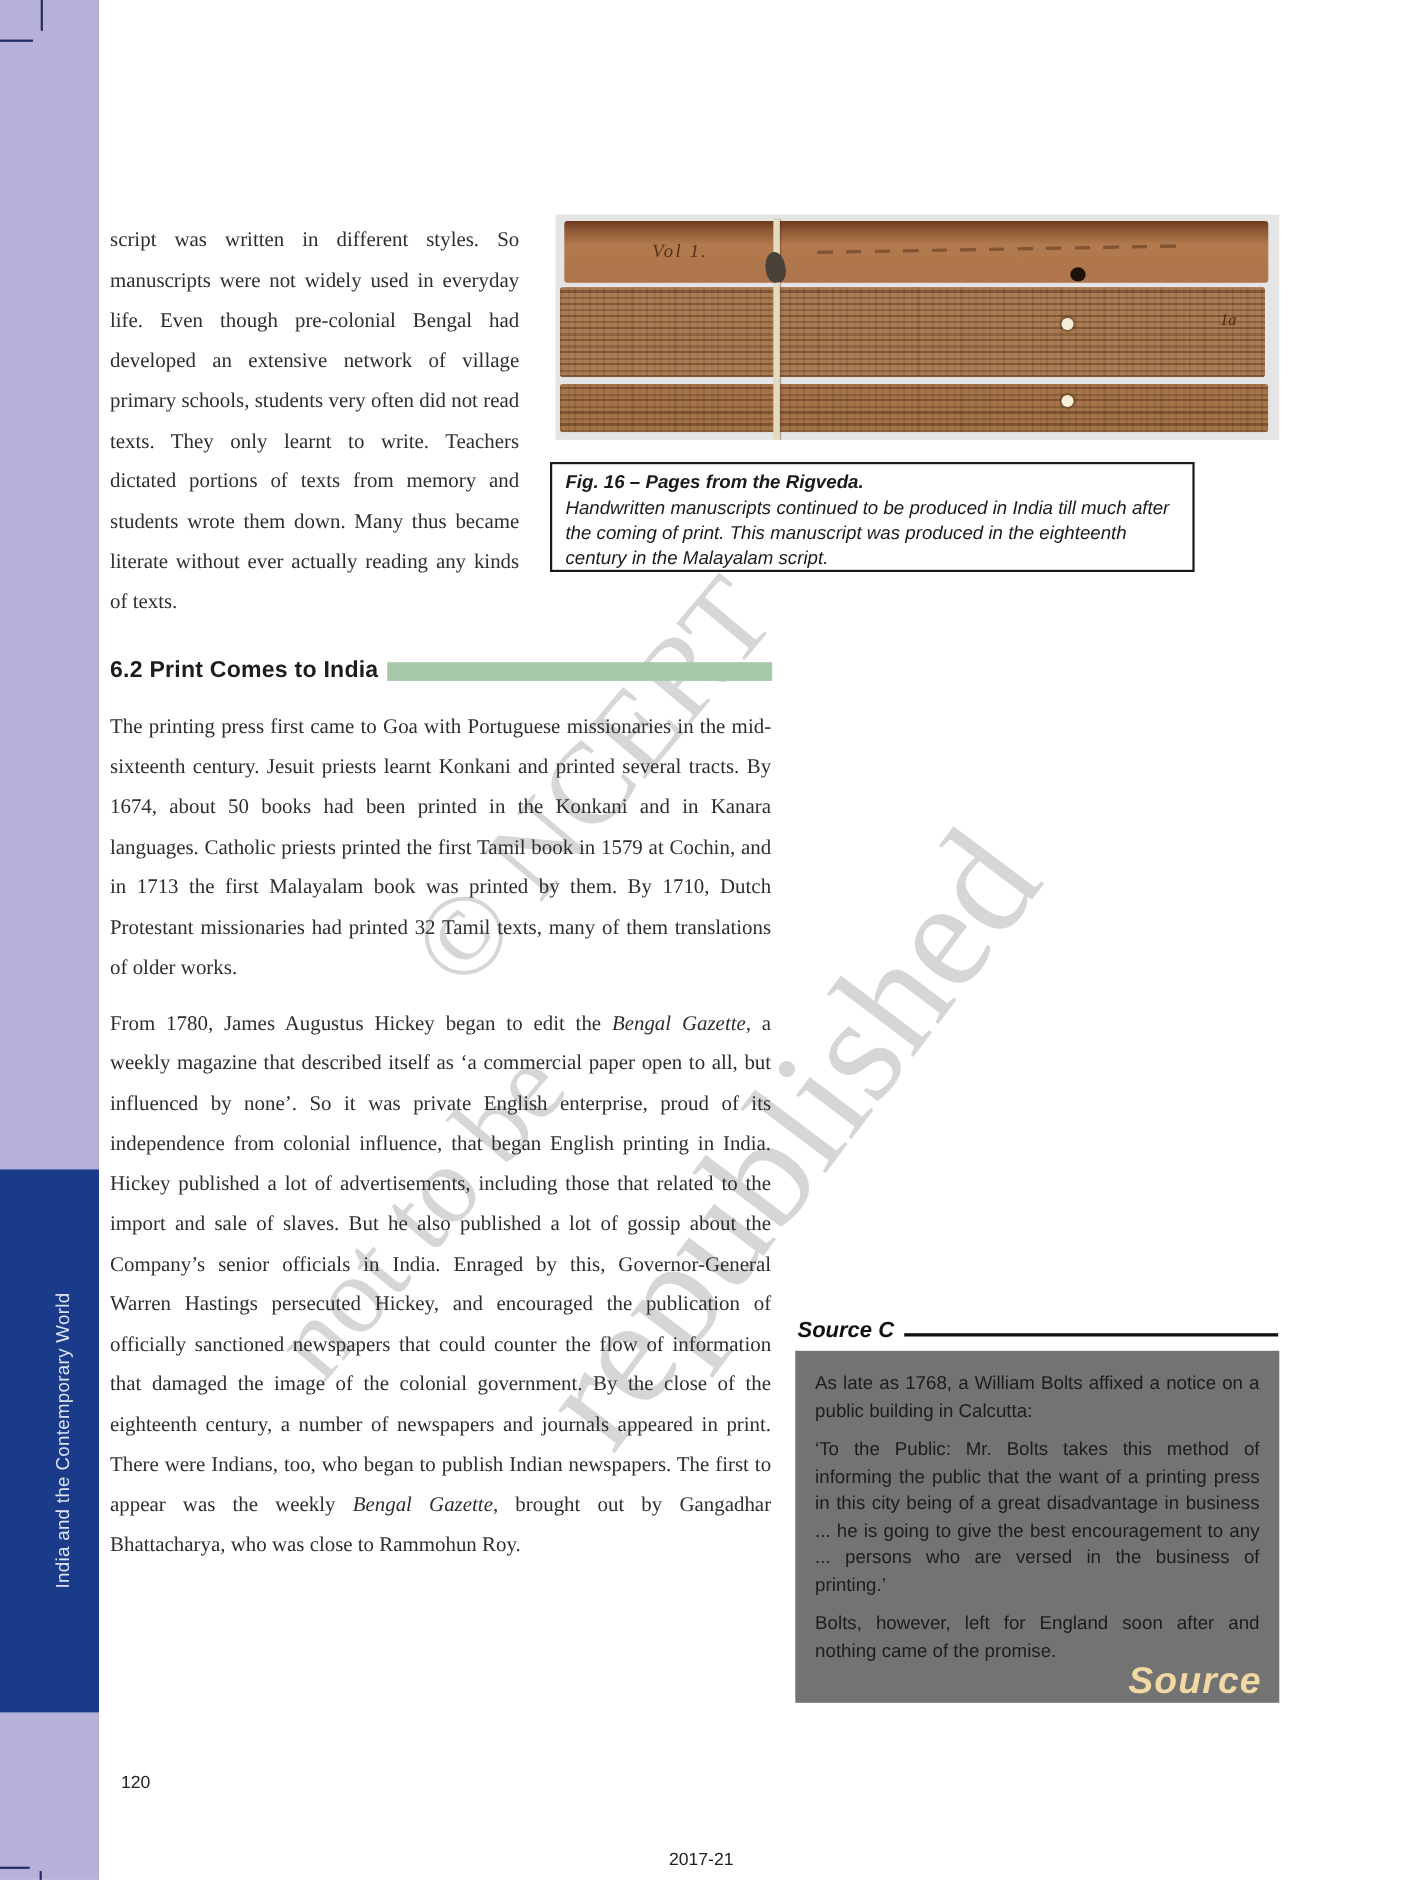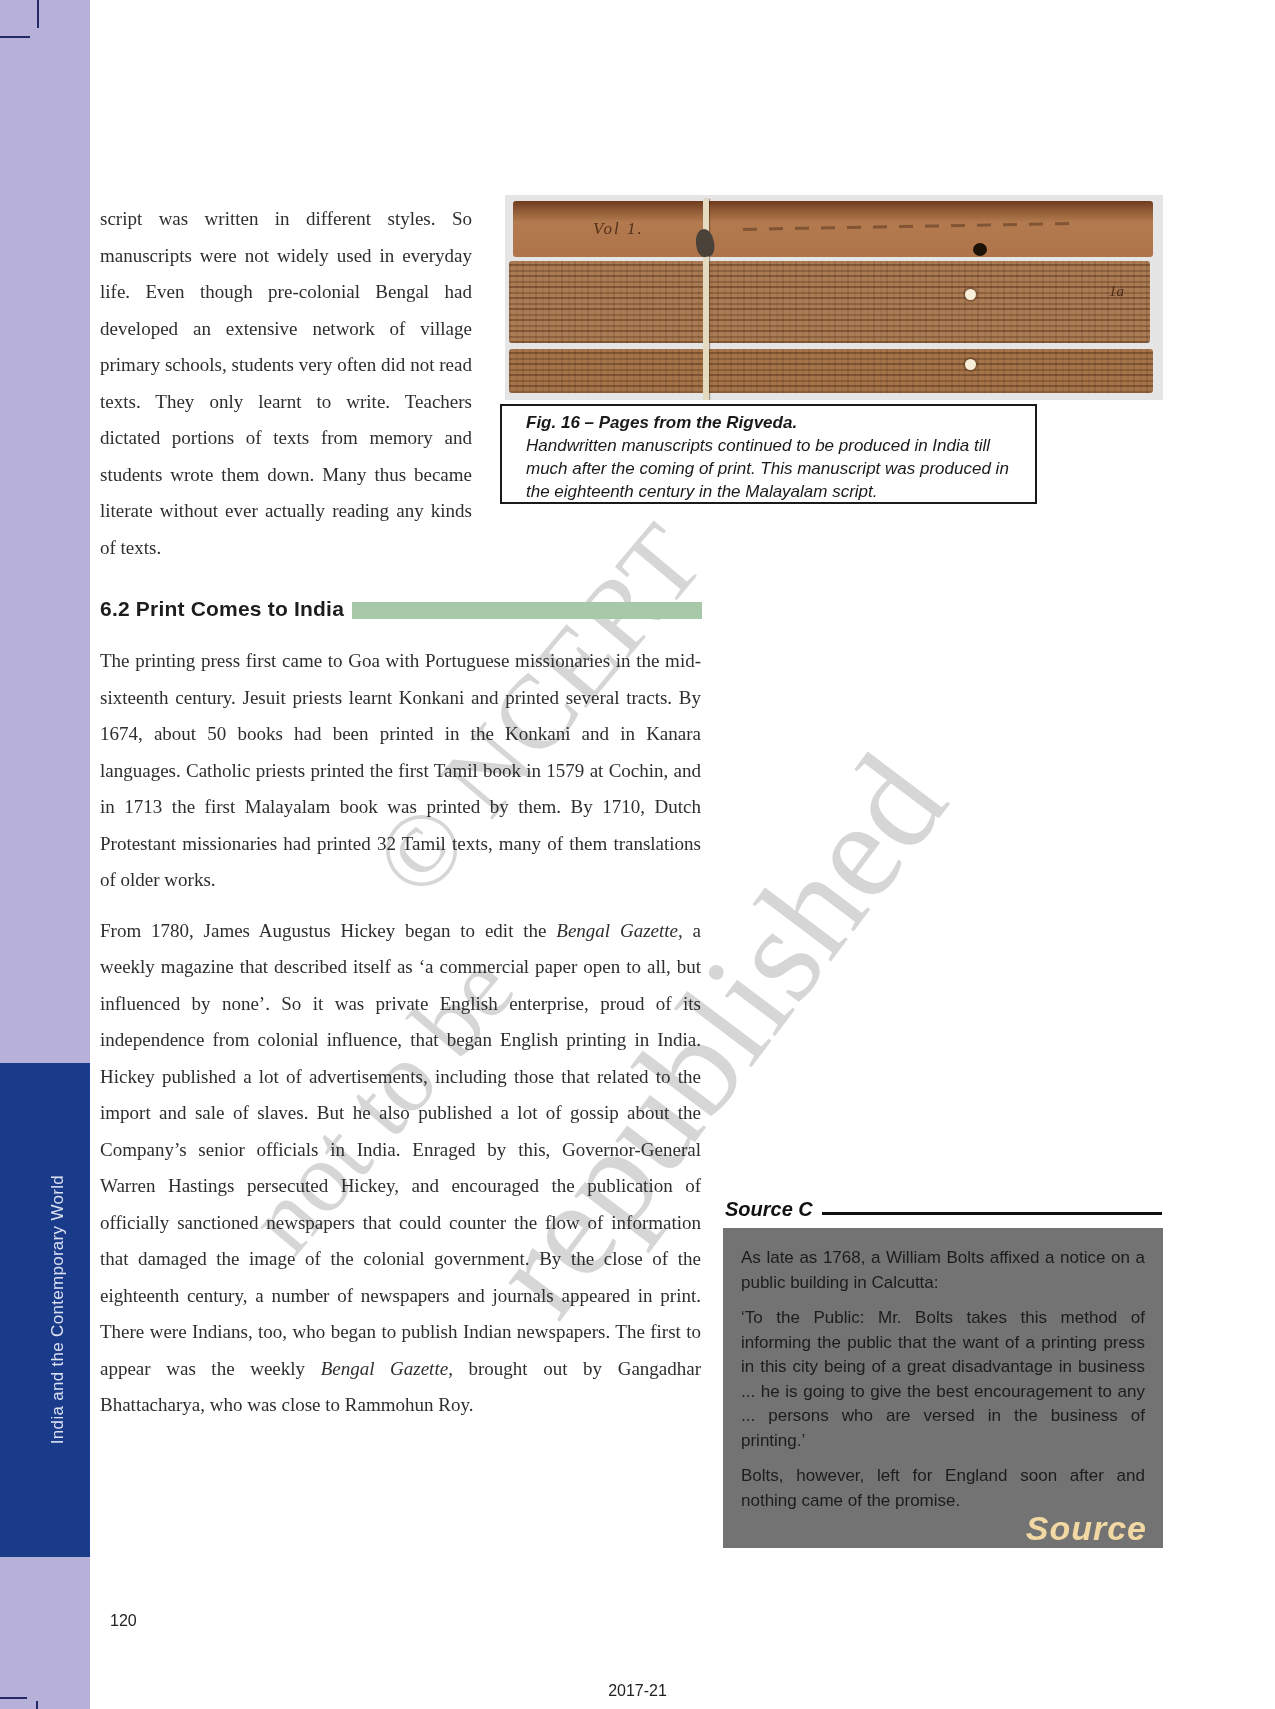--- a/index.html
+++ b/index.html
@@ -67,22 +67,22 @@
   .hole.black{width:14px;height:13px;background:#1d1208;left:460px;top:42px;}
   .hole.white-mid{width:11px;height:11px;background:#f6eed8;box-shadow:0 0 0 2px rgba(80,45,20,.35);}
   .string{position:absolute;left:198px;top:4px;width:6px;height:201px;background:#e3dabf;
       box-shadow:1px 0 1px rgba(60,30,10,.4);z-index:3;}
   .knot{position:absolute;left:191px;top:34px;width:18px;height:28px;background:#4a4238;
       border-radius:50% 50% 40% 40%;z-index:3;transform:rotate(-8deg);}
   .page-mark{position:absolute;left:604px;top:88px;font-family:"Liberation Serif",serif;
       font-style:italic;font-size:15px;color:#4c2c16;}
 
   
-  .caption-box{position:absolute;left:500px;top:404px;width:537px;height:100px;
-      border:2px solid #1a1a1a;box-sizing:border-box;padding:5px 24px;
+  .caption-box{position:absolute;left:500px;top:420px;width:586px;height:100px;
+      border:2px solid #1a1a1a;box-sizing:border-box;padding:5px 12px;
       font-size:17px;line-height:23px;color:#1a1a1a;font-style:italic;}
   .caption-title{font-weight:bold;}
 
   
   .source-head{position:absolute;left:725px;top:1198px;font-size:20px;font-weight:bold;
       font-style:italic;color:#111;}
   .source-rule{position:absolute;left:822px;top:1212px;width:340px;height:3px;background:#111;}
   .source-box{position:absolute;left:723px;top:1228px;width:440px;height:320px;
       background:#737373;box-sizing:border-box;padding:18px 18px 0 18px;
       font-size:17px;line-height:24.5px;color:#1c1c1c;text-align:justify;}

